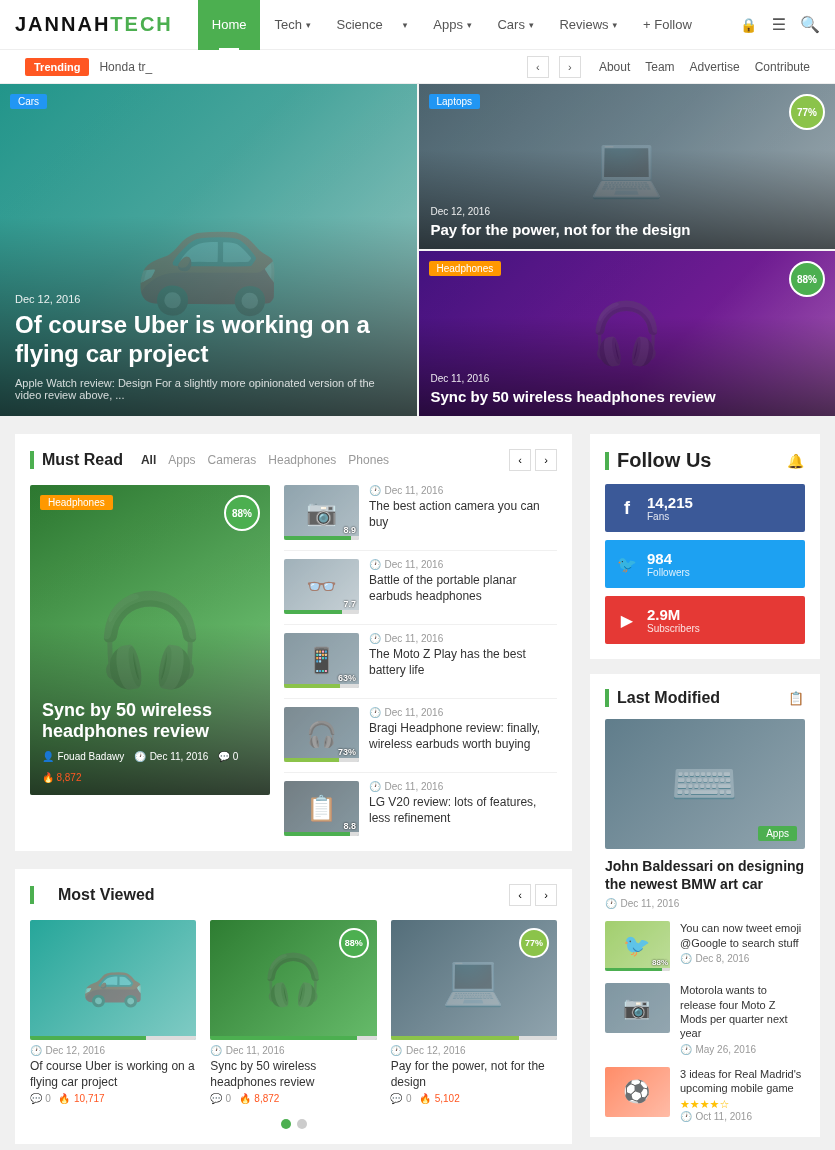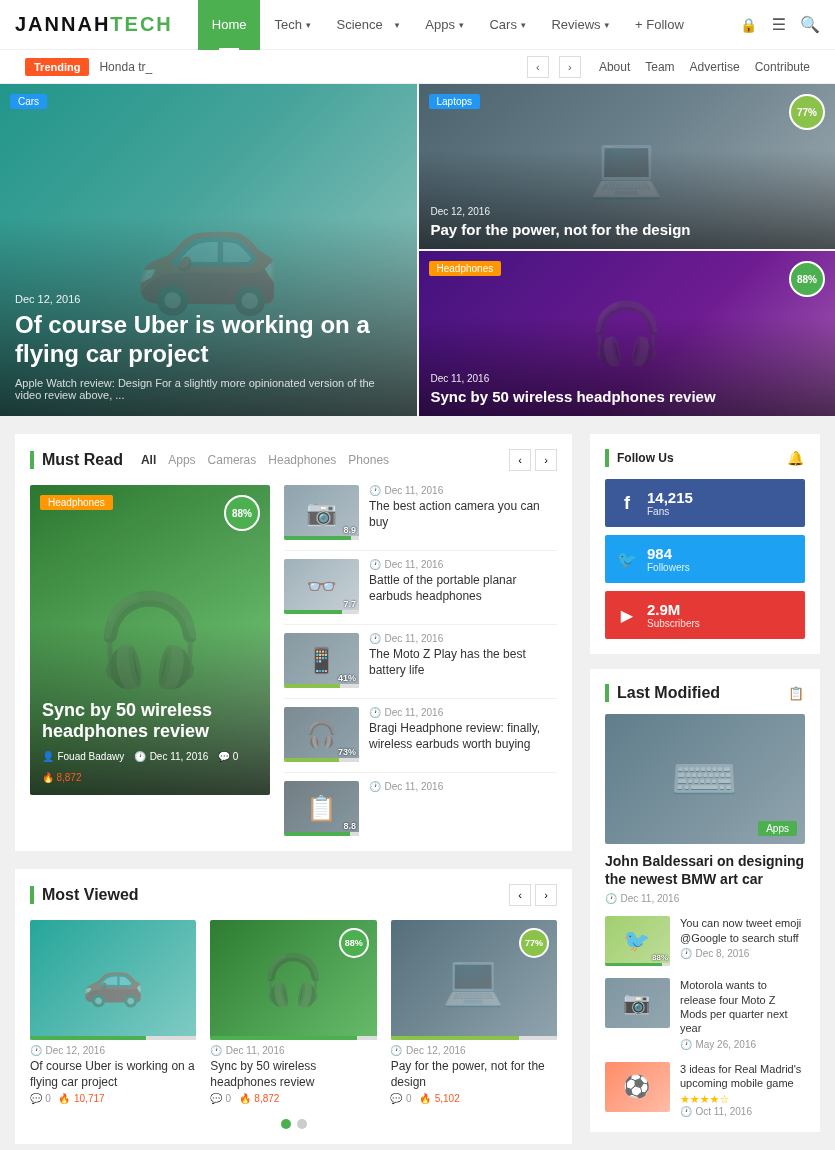--- a/index.html
+++ b/index.html
@@ -14,21 +14,21 @@
   </div>
   <nav style="display:flex; align-items:center; gap:2px;">
     <div style="padding:0 14px; height:50px; display:flex; align-items:center; background:#4caf50; color:#fff; font-size:13px; font-weight:500; position:relative;">
       <span>Home</span>
       <div style="position:absolute; bottom:0; left:50%; transform:translateX(-50%); width:20px; height:2px; background:#fff;"></div>
     </div>
     <div style="padding:0 12px; height:50px; display:flex; align-items:center; color:#555; font-size:13px; gap:4px;">
       <span>Tech</span>
         <span style="font-size:9px;">▾</span>
     </div>
-    <div style="padding:12px 12px; height:50px; display:flex; align-items:center; color:#555; font-size:13px; gap:12px;">
+    <div style="padding:12px 12px; height:50px; display:flex; align-items:center; color:#555; font-size:13px; gap:20px;">
       <span>Science</span>
         <span style="font-size:9px;">▾</span>
     </div>
     <div style="padding:0 12px; height:50px; display:flex; align-items:center; color:#555; font-size:13px; gap:4px;">
       <span>Apps</span>
         <span style="font-size:9px;">▾</span>
     </div>
     <div style="padding:0 12px; height:50px; display:flex; align-items:center; color:#555; font-size:13px; gap:4px;">
       <span>Cars</span>
         <span style="font-size:9px;">▾</span>
@@ -202,21 +202,21 @@
               <div style="font-size:12px; color:#333; line-height:1.3; font-weight:500;">Battle of the portable planar earbuds headphones</div>
             </div>
           </div>
 
           <div style="display:flex; gap:10px; padding-bottom:10px; border-bottom:1px solid #f0f0f0; cursor:pointer;">
             <div style="width:75px; height:55px; flex-shrink:0; position:relative; overflow:hidden; border-radius:2px;">
               <div style="width:100%; height:100%; background:linear-gradient(135deg,#546e7a,#78909c); display:flex; align-items:center; justify-content:center; font-size:25px; opacity:0.7;">📱</div>
               <div style="position:absolute; bottom:0; left:0; right:0; height:4px; background:#ddd;">
                 <div style="width:75%; height:100%; background:#8bc34a;"></div>
               </div>
-              <div style="position:absolute; bottom:5px; right:3px; font-size:9px; font-weight:bold; color:#fff; text-shadow:0 0 2px #000;">41%</div>
+              <div style="position:absolute; bottom:5px; right:3px; font-size:9px; font-weight:bold; color:#fff; text-shadow:0 0 2px #000;">63%</div>
             </div>
             <div style="flex:1;">
               <div style="font-size:10px; color:#999; margin-bottom:3px; display:flex; align-items:center; gap:3px;">
                 <span>🕐</span>
                 <span>Dec 11, 2016</span>
               </div>
               <div style="font-size:12px; color:#333; line-height:1.3; font-weight:500;">The Moto Z Play has the best battery life</div>
             </div>
           </div>
 
@@ -243,29 +243,30 @@
               <div style="position:absolute; bottom:0; left:0; right:0; height:4px; background:#ddd;">
                 <div style="width:88%; height:100%; background:#4caf50;"></div>
               </div>
               <div style="position:absolute; bottom:5px; right:3px; font-size:9px; font-weight:bold; color:#fff; text-shadow:0 0 2px #000;">8.8</div>
             </div>
             <div style="flex:1;">
               <div style="font-size:10px; color:#999; margin-bottom:3px; display:flex; align-items:center; gap:3px;">
                 <span>🕐</span>
                 <span>Dec 11, 2016</span>
               </div>
+              <div style="font-size:12px; color:#333; line-height:1.3; font-weight:500;">LG V20 review: lots of features, less refinement</div>
             </div>
           </div>
         </div>
       </div>
     </div>
 
     <div style="background:#fff; padding:15px;">
       <div style="display:flex; align-items:center; margin-bottom:14px;">
-        <div style="display:flex; align-items:center; gap:8px;">
+        <div style="display:flex; align-items:center; gap:24px;">
           <div style="width:4px; height:18px; background:#4caf50;"></div>
           <span style="font-size:16px; font-weight:bold; color:#222;">Most Viewed</span>
         </div>
         <div style="margin-left:auto; display:flex; gap:4px;">
           <button style="border:1px solid #ddd; background:#fff; width:22px; height:22px; cursor:pointer; font-size:11px;">‹</button>
           <button style="border:1px solid #ddd; background:#fff; width:22px; height:22px; cursor:pointer; font-size:11px;">›</button>
         </div>
       </div>
 
       <div style="display:grid; grid-template-columns:1fr 1fr 1fr; gap:14px;">
@@ -333,21 +334,21 @@
       </div>
     </div>
   </div>
 
   <div style="width:230px; flex-shrink:0;">
 
     <div style="background:#fff; padding:15px; margin-bottom:15px;">
       <div style="display:flex; align-items:center; justify-content:space-between; margin-bottom:12px;">
         <div style="display:flex; align-items:center; gap:8px;">
           <div style="width:4px; height:18px; background:#4caf50;"></div>
-          <span style="font-size:12px; font-weight:bold; color:#222;">Follow Us</span>
+          <span style="font-size:20px; font-weight:bold; color:#222;">Follow Us</span>
         </div>
         <span style="color:#999; font-size:14px;">🔔</span>
       </div>
 
       <div style="display:flex; align-items:center; padding:10px 12px; background:#3b5998; border-radius:2px; color:#fff; margin-bottom:8px; cursor:pointer; gap:10px;">
         <span style="font-size:18px; font-weight:bold; width:20px; text-align:center;">f</span>
         <div style="flex:1;">
           <div style="font-size:15px; font-weight:bold;">14,215</div>
           <div style="font-size:10px; opacity:0.85;">Fans</div>
         </div>

